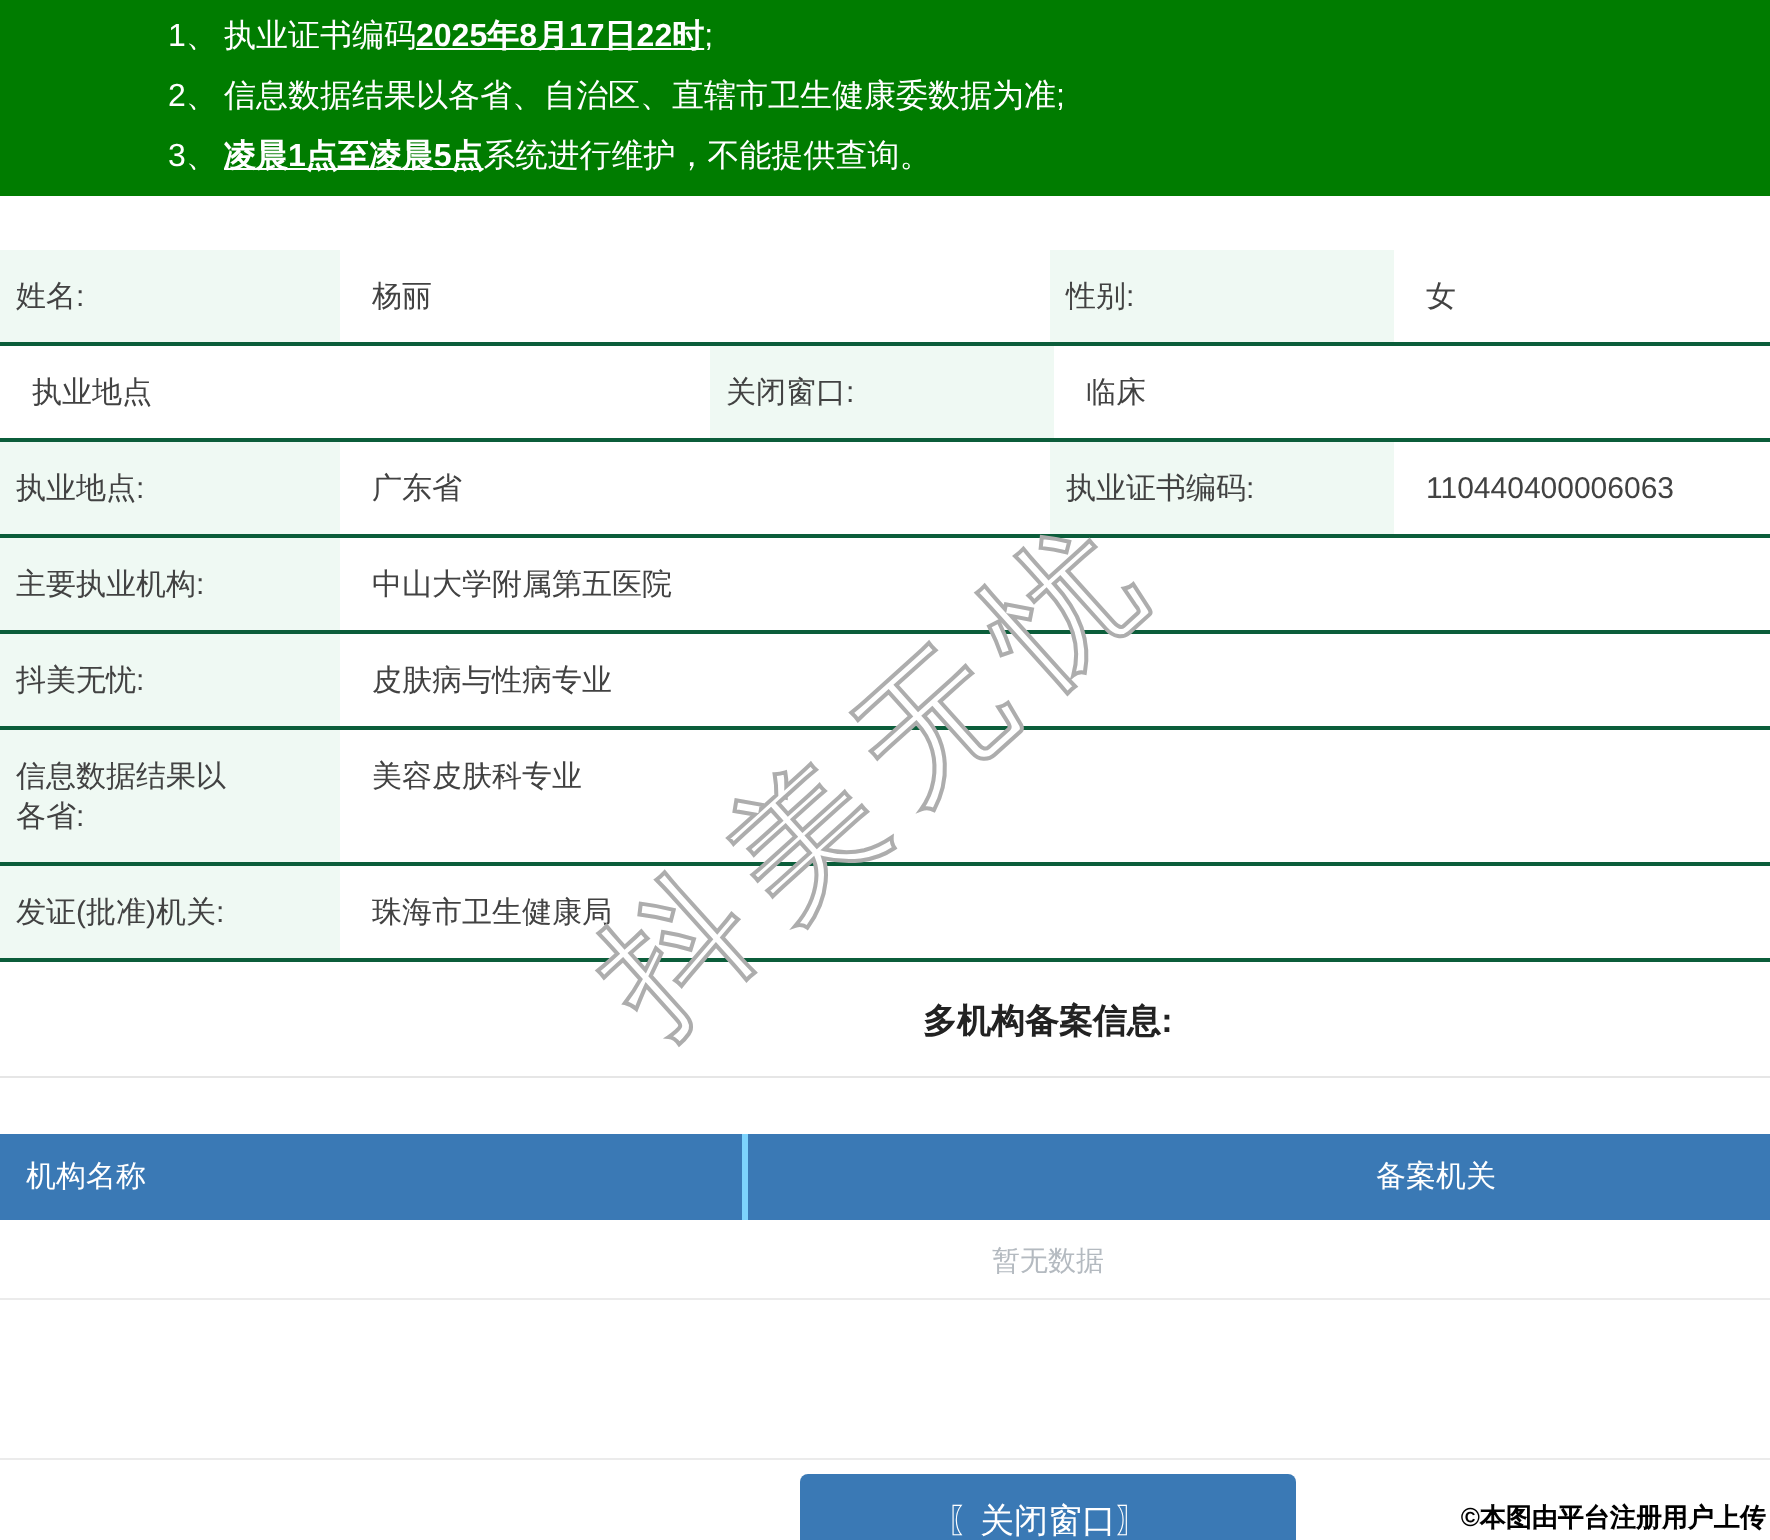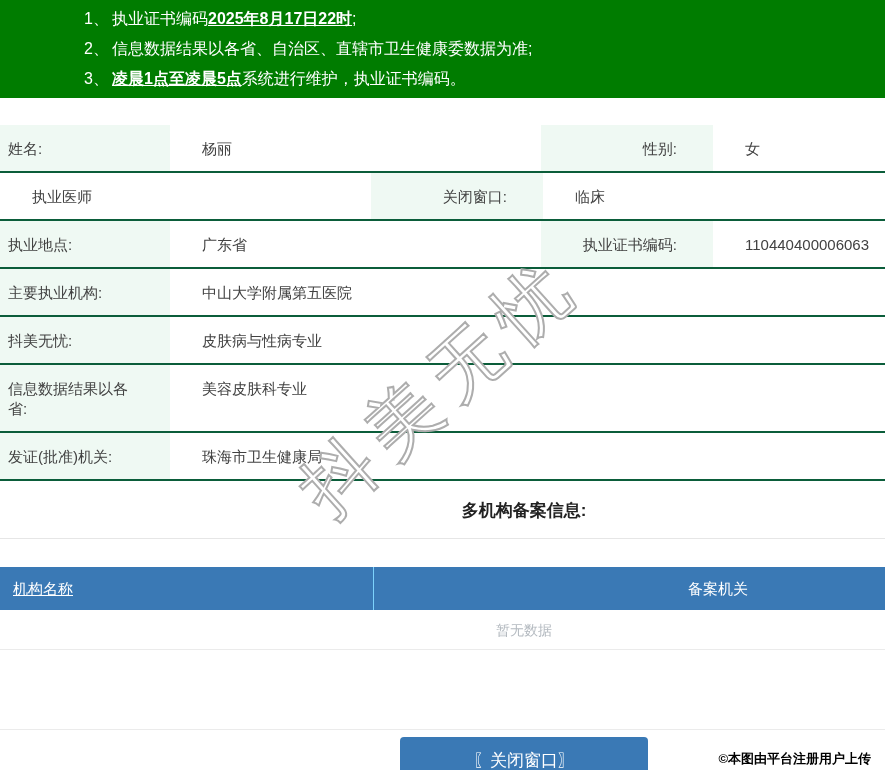--- a/index.html
+++ b/index.html
@@ -12,52 +12,52 @@
   
   .banner{height:98px;background:#007C00;padding-top:4px;box-sizing:border-box;}
   .notice-line{display:flex;color:#fff;font-size:16px;line-height:30px;padding-left:84px;}
   .notice-num{width:28px;flex:none;}
   .notice-seg.bold{font-weight:bold;text-decoration:underline;}
 
   
   .detail{margin-top:27px;}
   .drow{display:flex;border-bottom:2px solid #0B5D3A;min-height:48px;box-sizing:border-box;}
   .dcell{box-sizing:border-box;font-size:15px;color:#424242;padding-top:14px;padding-bottom:12px;line-height:20px;}
-  .dlabel{width:170px;background:#EFF9F3;padding-left:8px;padding-right:36px;flex:none;}
-  .dlabel.second{width:172px;text-align:right;}
-  .dvalue{flex:1;padding-left:16px;margin-left:16px;}
+  .dlabel{width:170px;background:#EFF9F3;padding-left:8px;padding-right:52px;flex:none;}
+  .dlabel.second{width:172px;}
+  .dvalue{flex:1;padding-left:16px;}
   .dvalue.half{flex:none;width:355px;}
 
   
   .section-title{margin-top:18px;text-align:center;font-weight:bold;font-size:17px;color:#222;}
   .hr{border-top:1px solid #E6E6E6;margin-top:16px;}
   .org{margin-top:28px;}
   .org-head{display:flex;background:#3A79B5;height:43px;}
   .org-th{color:#fff;font-size:15px;line-height:43px;padding-left:13px;box-sizing:border-box;}
-  .org-th.c0{width:374px;border-right:1px solid #7dd3fc;text-decoration:underline;}
+  .org-th.c0{width:374px;border-right:3px solid #7dd3fc;}
   .org-th.c1{width:301px;border-right:1px solid #fff;margin-top:45px;}
   .org-th.c2{flex:1;}
   .org-empty{height:40px;box-sizing:border-box;border-bottom:1px solid #EBEBEB;text-align:center;
     color:#B4BAC0;font-size:14px;padding-top:12px;}
   .spacer{height:80px;box-sizing:border-box;border-bottom:1px solid #EBEBEB;}
 
   
   .btn-row{padding-top:7px;display:flex;justify-content:center;}
   .close-btn{width:248px;height:46px;background:#3A79B5;color:#fff;font-size:17px;border:none;
     border-radius:4px;font-family:inherit;cursor:pointer;}
 
   
   .watermark{
     position:absolute;left:210px;top:336px;width:460px;line-height:100px;text-align:center;
     transform:rotate(-42deg);font-size:72px;letter-spacing:14px;white-space:nowrap;
     color:#fff;-webkit-text-stroke:2px #ADADAD;pointer-events:none;z-index:5;
   }
   
   .stamp{
-    position:absolute;right:14px;bottom:2px;font-size:13px;font-weight:bold;color:#000;z-index:6;
+    position:absolute;right:2px;bottom:2px;font-size:13px;font-weight:bold;color:#000;z-index:6;
     text-shadow:-1px -1px 0 #fff,1px -1px 0 #fff,-1px 1px 0 #fff,1px 1px 0 #fff,
       0 1px 0 #fff,0 -1px 0 #fff,1px 0 0 #fff,-1px 0 0 #fff;
     margin-top:24px;
   }
 </style>
 </head>
 <body>
 
 <div class="page">
 
@@ -69,34 +69,34 @@
           <span class="notice-seg bold">2025年8月17日22时</span>
           <span class="notice-seg">;</span>
         </div>
         <div class="notice-line">
           <span class="notice-num">2、</span>
           <span class="notice-seg">信息数据结果以各省、自治区、直辖市卫生健康委数据为准;</span>
         </div>
         <div class="notice-line">
           <span class="notice-num">3、</span>
           <span class="notice-seg bold">凌晨1点至凌晨5点</span>
-          <span class="notice-seg">系统进行维护，执业证书编码。</span>
+          <span class="notice-seg">系统进行维护，不能提供查询。</span>
         </div>
       </div>
   </div>
 
   <div class="detail" id="detail-table">
       <div class="drow">
         <div class="dcell dlabel">姓名:</div>
         <div class="dcell dvalue half">杨丽</div>
         <div class="dcell dlabel second">性别:</div>
         <div class="dcell dvalue">女</div>
       </div>
       <div class="drow">
-        <div class="dcell dvalue half">执业医师</div>
+        <div class="dcell dvalue half">执业地点</div>
         <div class="dcell dlabel second">关闭窗口:</div>
         <div class="dcell dvalue">临床</div>
       </div>
       <div class="drow">
         <div class="dcell dlabel">执业地点:</div>
         <div class="dcell dvalue half">广东省</div>
         <div class="dcell dlabel second">执业证书编码:</div>
         <div class="dcell dvalue">110440400006063</div>
       </div>
       <div class="drow">

